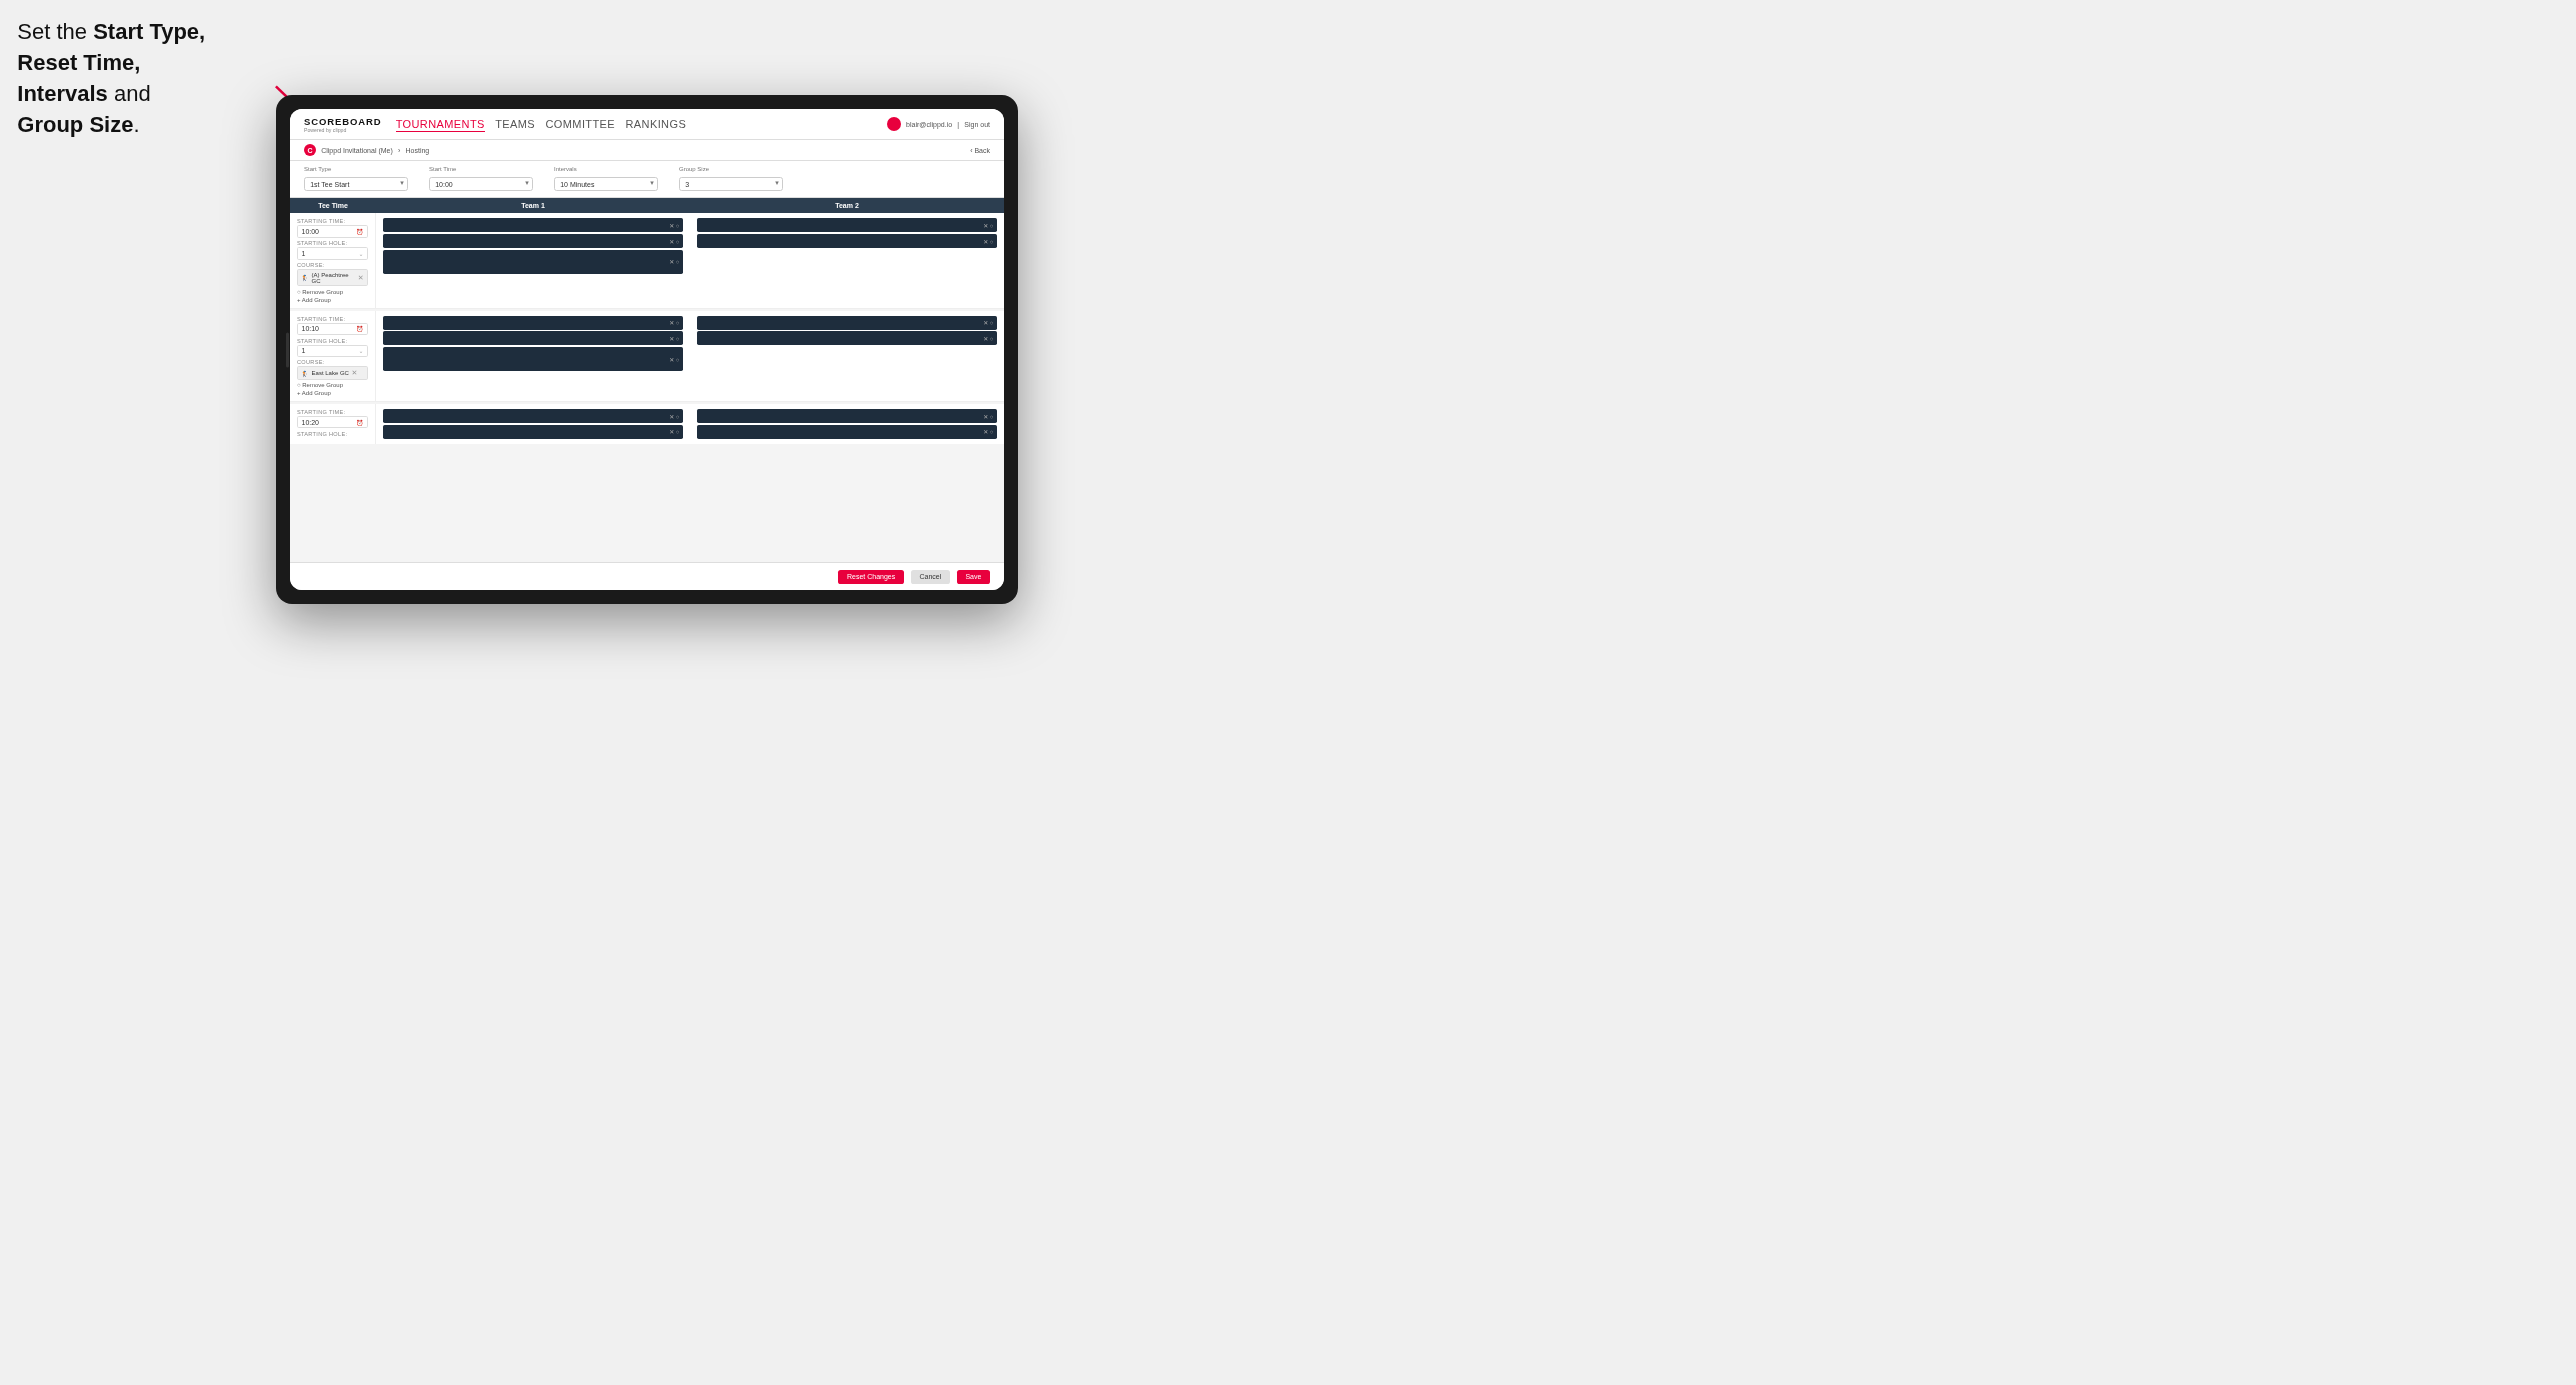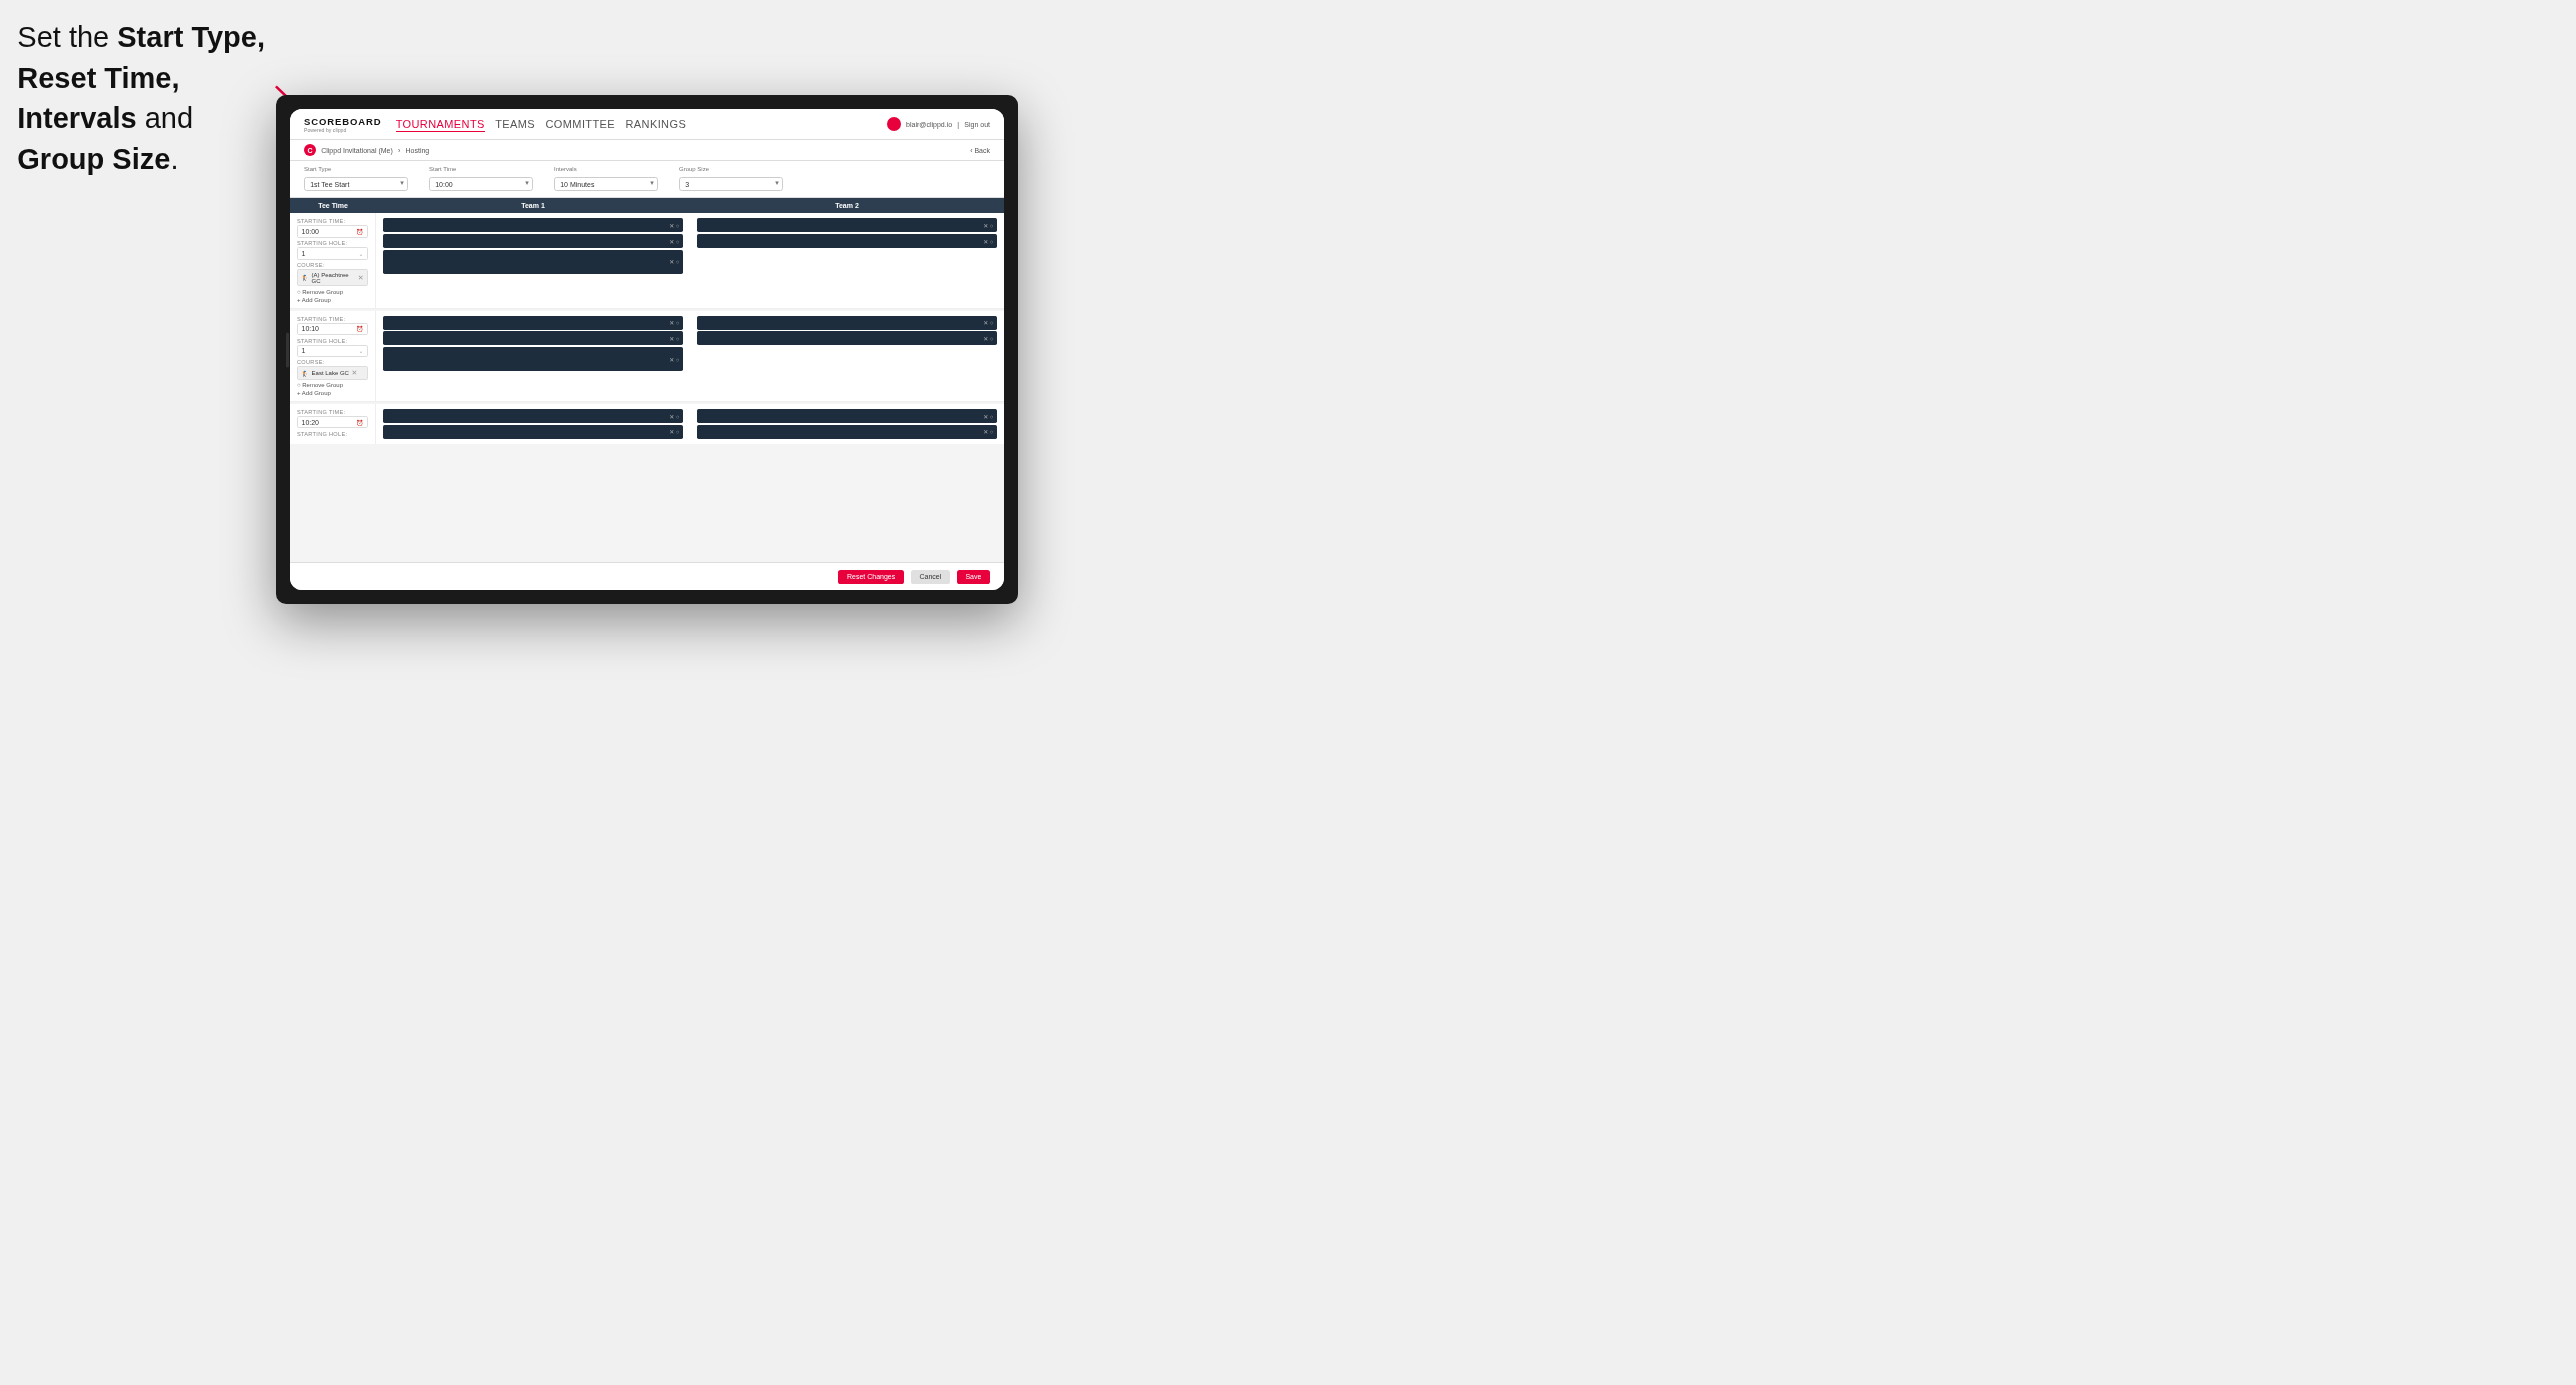--- a/index.html
+++ b/index.html
@@ -11,21 +11,21 @@
       position: relative;
       overflow: hidden;
     }
 
     
     .instruction-area {
       position: absolute;
       top: 17.3px;
       left: 17.3px;
       width: 250px;
-      font-size: 29px;
+      font-size: 22px;
       line-height: 1.4;
       color: #111;
     }
     .instruction-area .bold { font-weight: 900; }
 
     
     .arrow-container {
       position: absolute;
       top: 69px;
       left: 242px;
@@ -34,21 +34,21 @@
     }
 
     
     .tablet-frame {
       position: absolute;
       top: 95px;
       left: 276px;
       width: 742px;
       height: 509px;
       background: #1a1a1a;
-      border-radius: 10px;
+      border-radius: 16px;
       padding: 14px;
       box-shadow: 0 17.3px 52px rgba(0,0,0,0.4);
     }
 
     .tablet-screen {
       width: 100%;
       height: 100%;
       background: #f4f4f4;
       border-radius: 12px;
       overflow: hidden;

